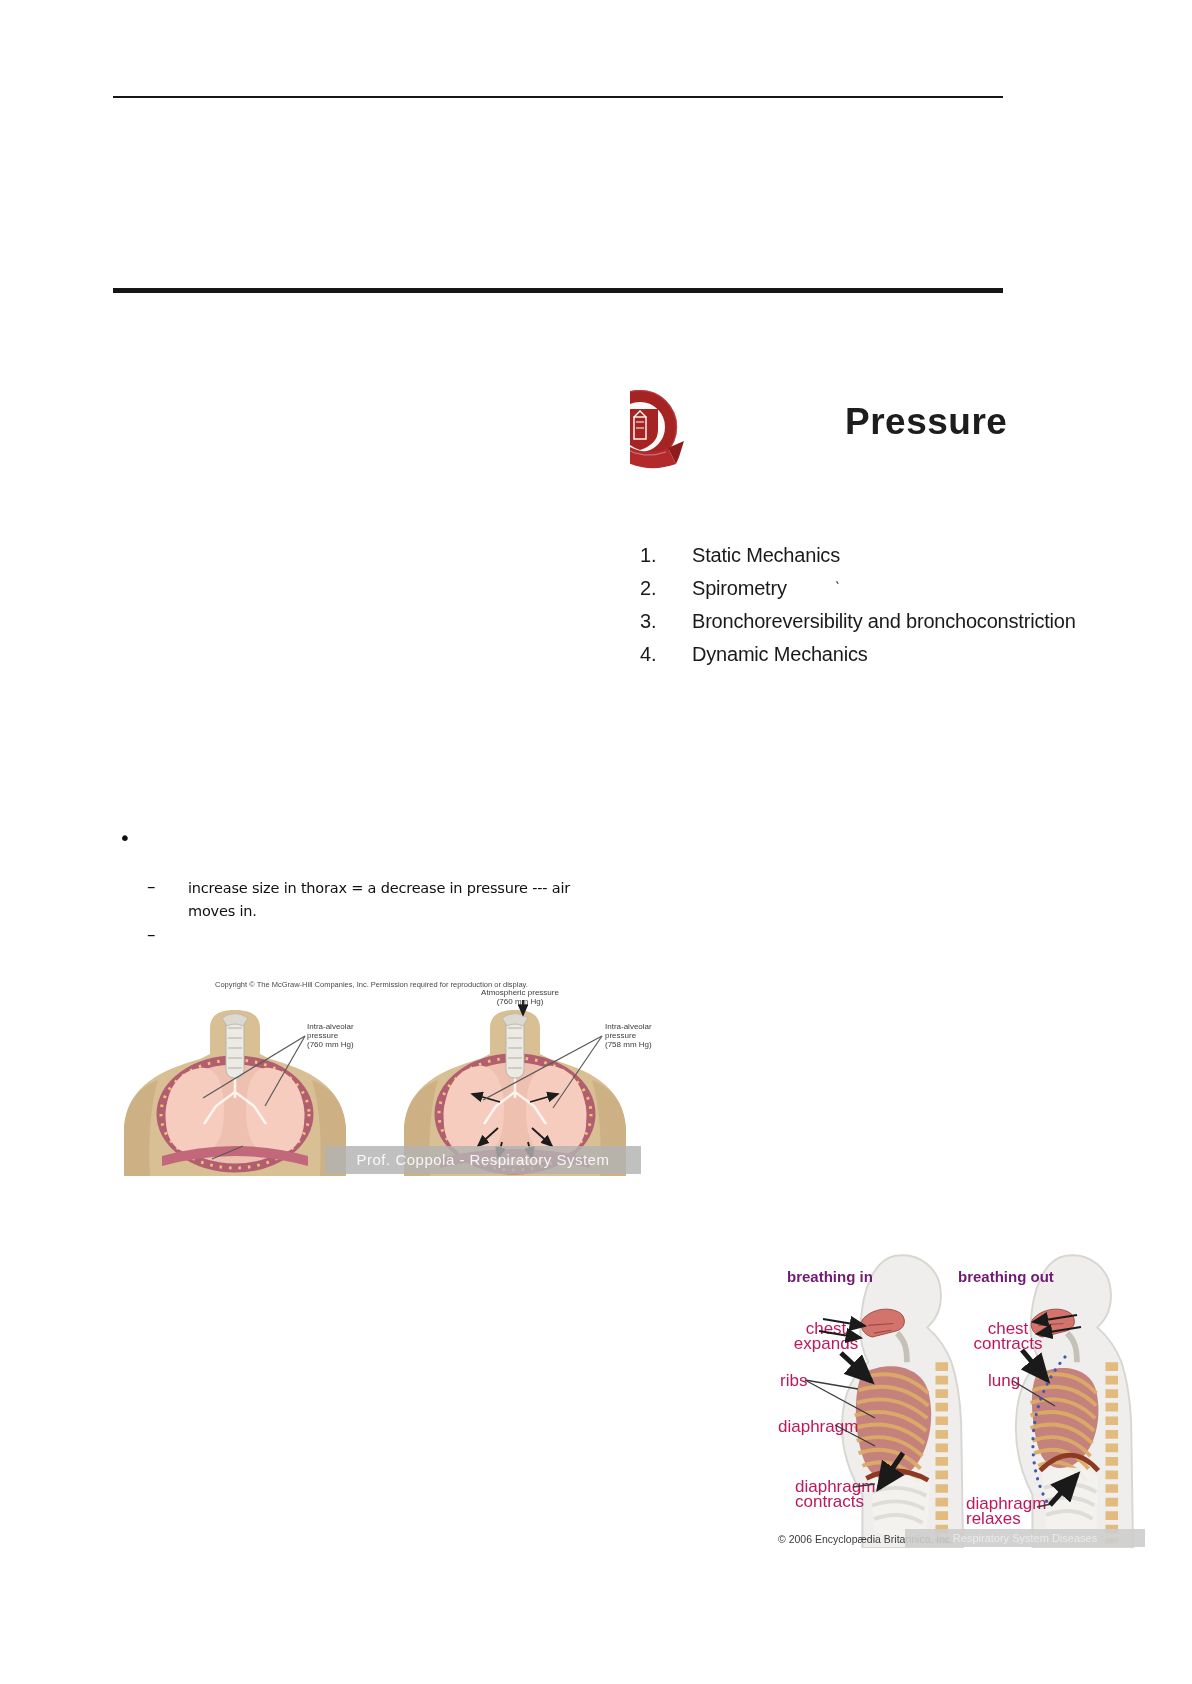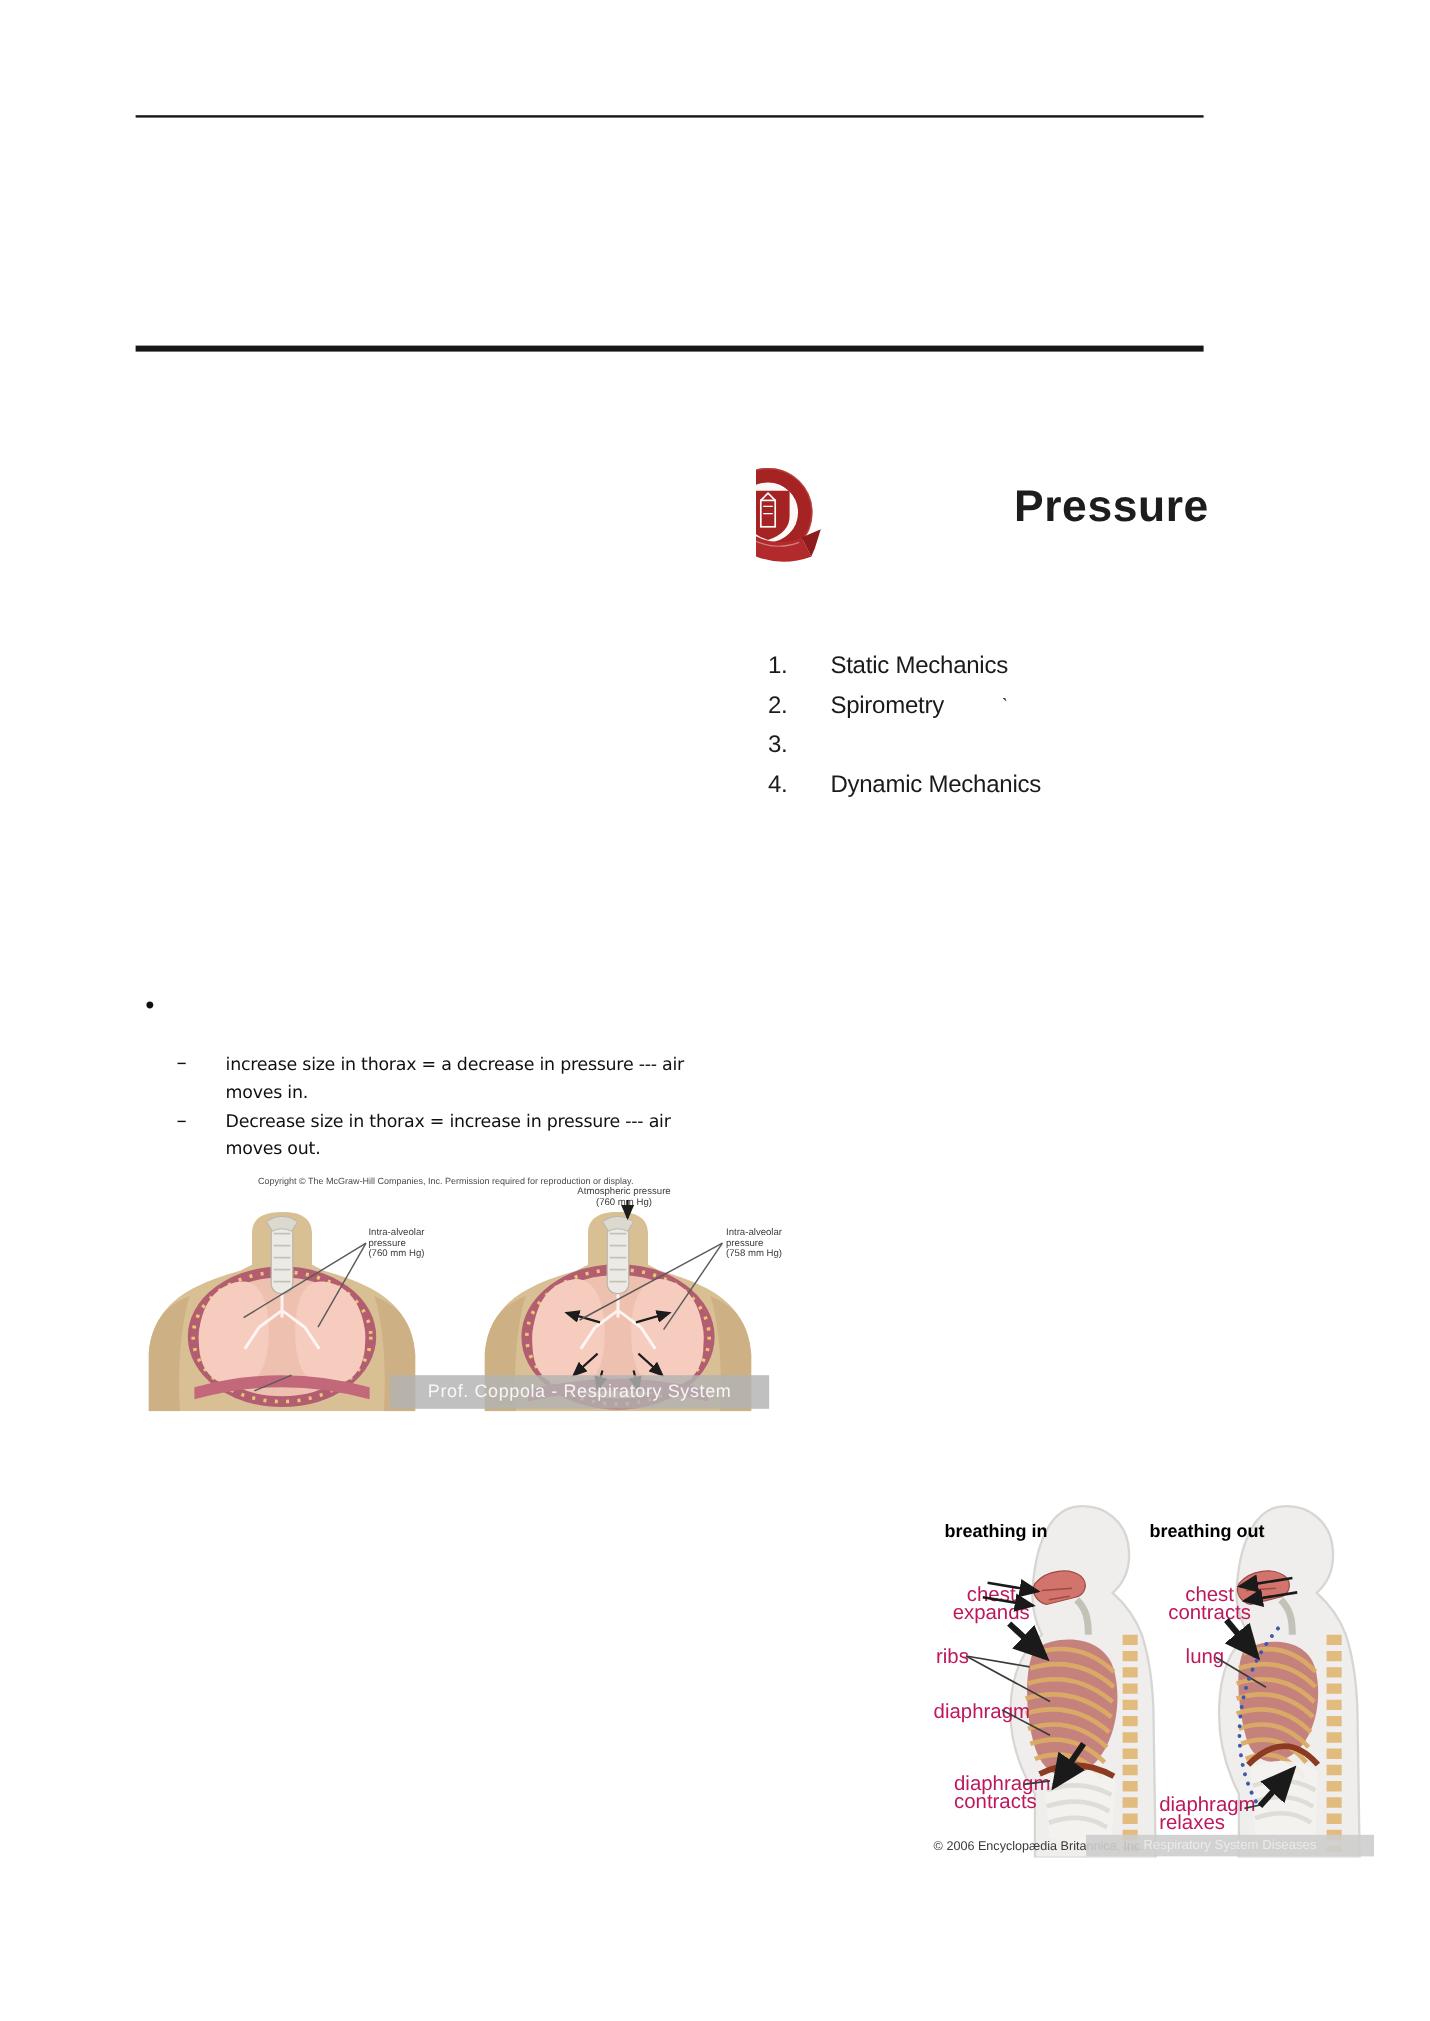--- a/index.html
+++ b/index.html
@@ -32,21 +32,21 @@
   .mcg-atm{left:345px;top:10px;width:120px;text-align:center;white-space:pre-line;}
   .mcg-lbl-left{left:192px;top:44px;white-space:pre-line;}
   .mcg-lbl-right{left:490px;top:44px;white-space:pre-line;}
   .mcg-diaphragm{left:57px;top:177px;}
   .mcg-watermark{left:210px;top:168px;width:316px;height:28px;background:rgba(178,178,178,.82);
     color:rgba(255,255,255,.88);font-size:15px;line-height:28px;text-align:center;letter-spacing:.5px;
     font-family:"Liberation Sans",sans-serif;}
 
   
   .brit{left:725px;top:1163px;width:420px;height:386px;overflow:hidden;}
-  .brit-title{font-size:15px;font-weight:bold;color:#000000;}
+  .brit-title{font-size:15px;font-weight:bold;color:#701a75;}
   .brit-lbl{font-size:17px;color:#be185d;white-space:pre-line;line-height:15px;}
   .brit-copy{left:53px;top:370px;font-size:10.5px;color:#3a3a3a;}
   .brit-bar{left:180px;top:366px;width:240px;height:18px;background:rgba(205,205,205,.9);
     color:rgba(255,255,255,.55);font-size:11px;line-height:18px;text-align:center;overflow:hidden;white-space:nowrap;}
   svg{display:block;}
 </style>
 </head>
 <body>
 
 <div class="page">
@@ -77,36 +77,35 @@
       <span class="outline-num">1.</span>
       <span>Static Mechanics</span>
     </div>
     <div class="outline-row">
       <span class="outline-num">2.</span>
       <span>Spirometry</span>
       <span class="outline-suffix">ˋ</span>
     </div>
     <div class="outline-row">
       <span class="outline-num">3.</span>
+      <span>Bronchoreversibility and bronchoconstriction</span>
     </div>
     <div class="outline-row">
       <span class="outline-num">4.</span>
       <span>Dynamic Mechanics</span>
     </div>
   </div>
 
   <div class="abs comic p-bullet">•</div>
 
   <div class="abs comic p-dash" style="left:147px;top:876px;">–</div>
   <div class="abs comic p-sub" style="left:188px;top:877px;">increase size in thorax = a decrease in pressure --- air
 moves in.</div>
 
   <div class="abs comic p-dash" style="left:147px;top:924px;">–</div>
-  <div class="abs comic p-sub" style="left:188px;top:924px;">Decrease size in thorax = increase in pressure --- air
-moves out.</div>
 
   <div class="abs mcgraw">
 
     <div class="abs mcg-copyright">Copyright © The McGraw-Hill Companies, Inc. Permission required for reproduction or display.</div>
     <div class="abs fig-small mcg-atm">Atmospheric pressure
 (760 mm Hg)</div>
     <div class="abs fig-small mcg-lbl-left">Intra-alveolar
 pressure
 (760 mm Hg)</div>
     <div class="abs fig-small mcg-lbl-right">Intra-alveolar

